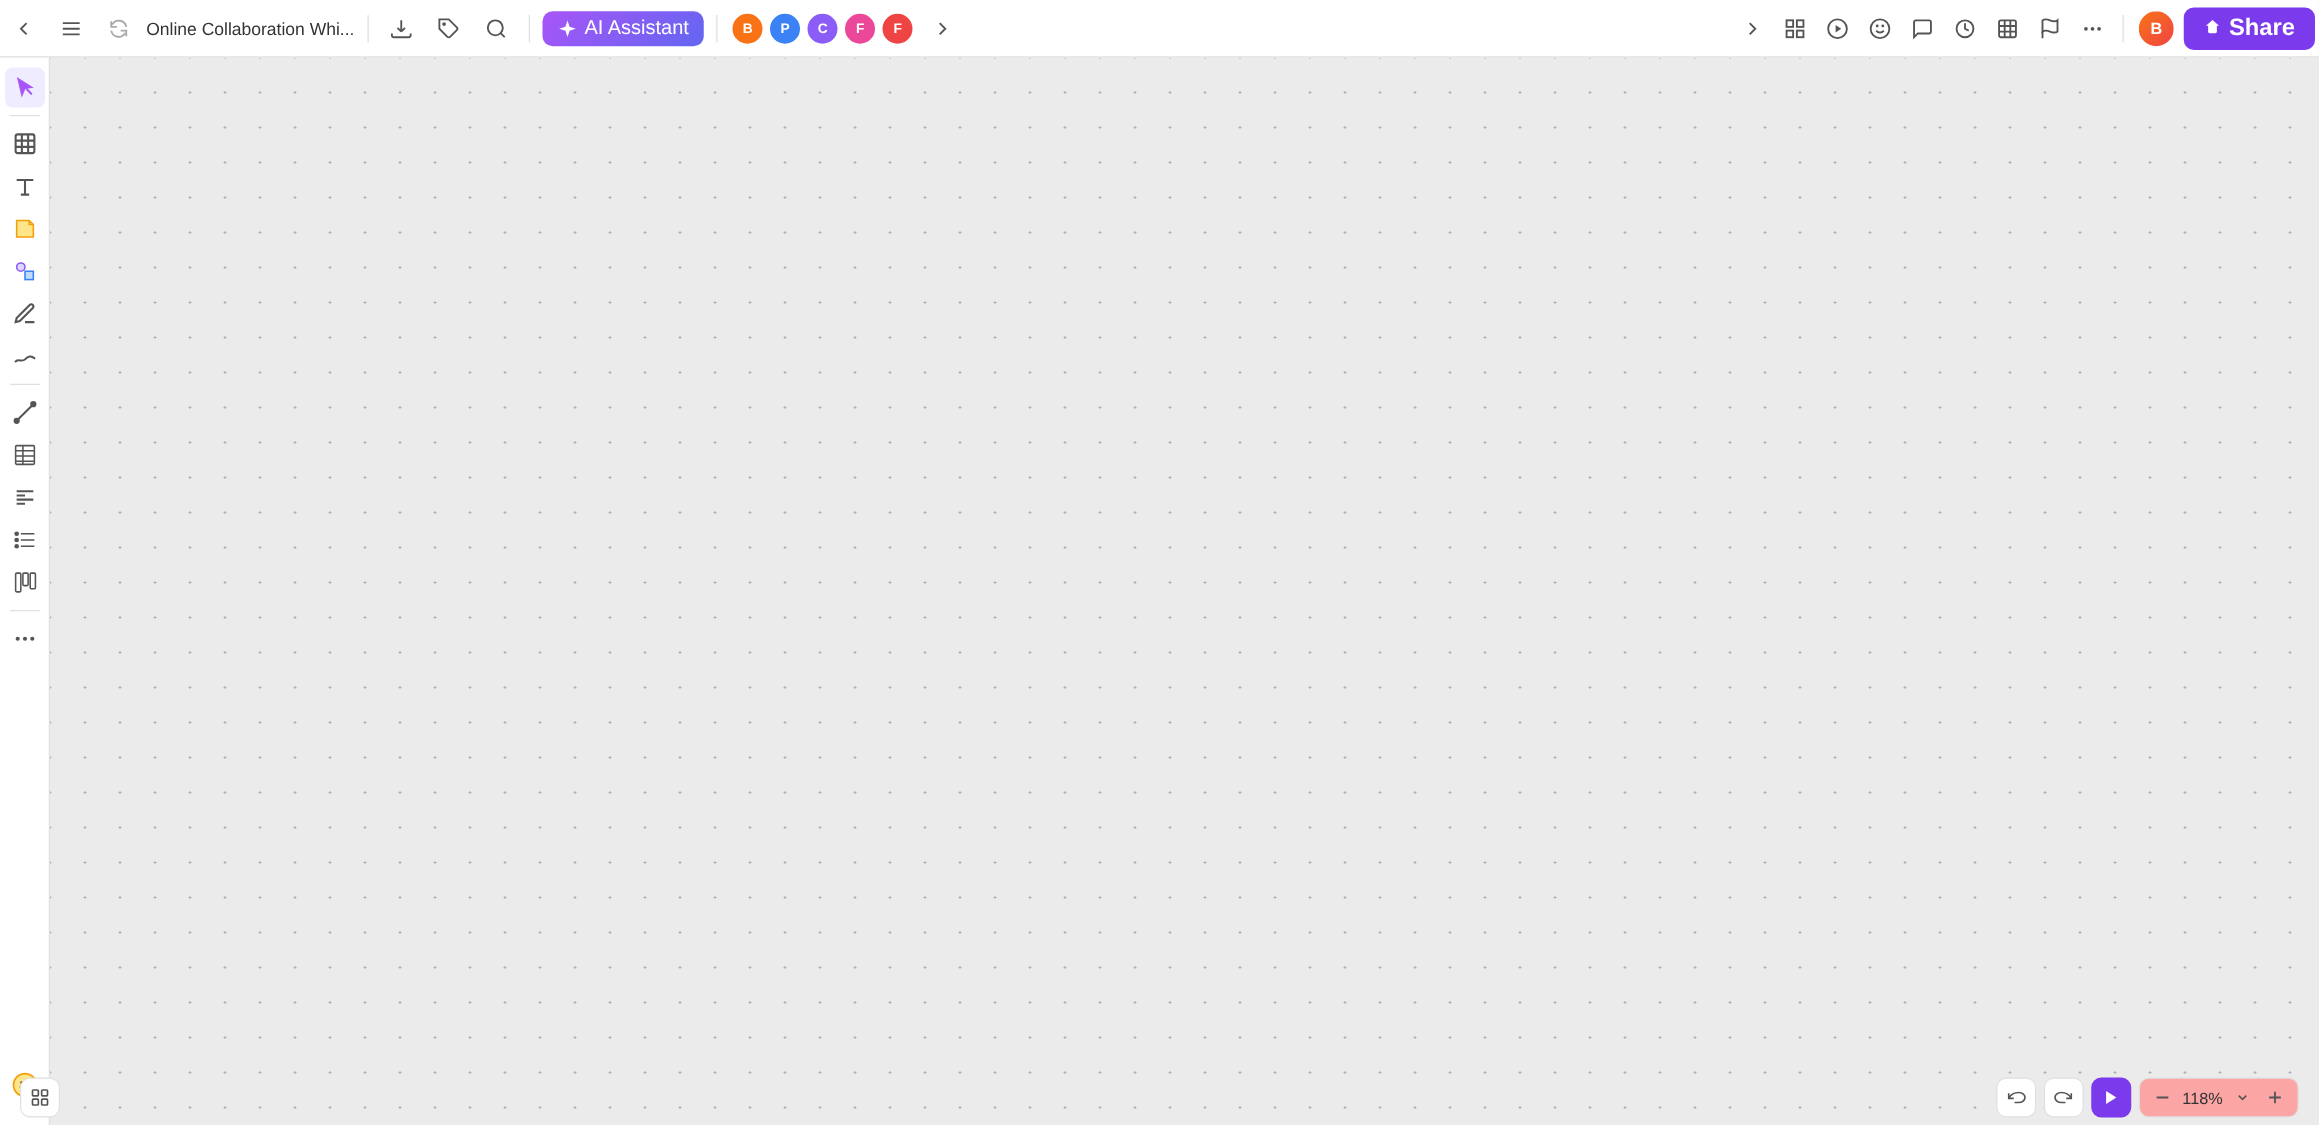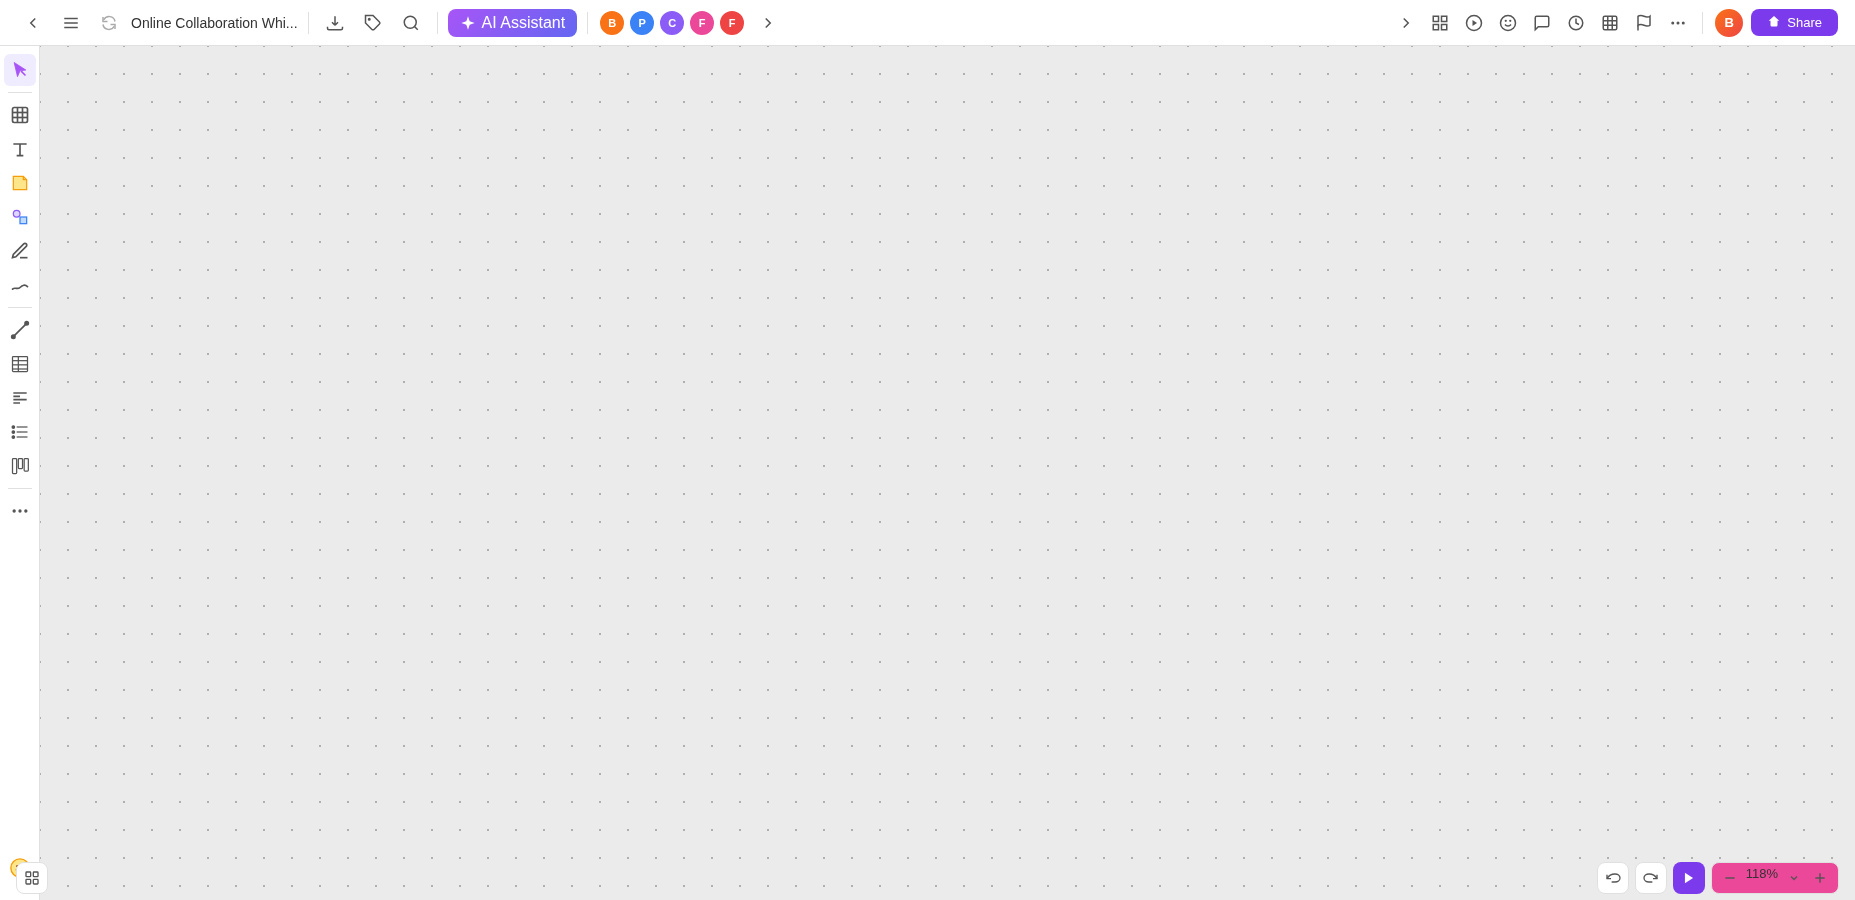--- a/index.html
+++ b/index.html
@@ -5,21 +5,21 @@
     * { margin: 0; padding: 0; box-sizing: border-box; }
     body { width: 1855px; height: 900px; overflow: hidden; font-family: -apple-system, BlinkMacSystemFont, 'Segoe UI', sans-serif; background: #f0f0f0; }
 
     
     .topbar {
       position: fixed; top: 0; left: 0; right: 0; height: 46px;
       background: #ffffff;
       border-bottom: 1px solid #e0e0e0;
       display: flex; align-items: center;
       z-index: 100;
-      padding: 0 17px;
+      padding: 0 3px;
       gap: 4px;
     }
     .topbar-left { display: flex; align-items: center; gap: 6px; flex: 1; }
     .topbar-right { display: flex; align-items: center; gap: 6px; justify-content: flex-end; flex: 1; }
 
     .icon-btn {
       width: 32px; height: 32px;
       border: none; background: none; cursor: pointer;
       border-radius: 6px;
       display: flex; align-items: center; justify-content: center;
@@ -44,21 +44,21 @@
       display: flex; align-items: center; justify-content: center;
       font-size: 11px; font-weight: 600; color: white;
       border: 2px solid white;
     }
 
     .share-btn {
       display: flex; align-items: center; gap: 6px;
       padding: 6px 16px; border-radius: 8px;
       border: none; cursor: pointer;
       background: #7c3aed;
-      color: white; font-size: 13px; font-weight: 400; text-align: center;
+      color: white; font-size: 19px; font-weight: 700; text-align: center;
     }
 
     .separator { width: 1px; height: 22px; background: #e0e0e0; margin: 0 4px; }
 
     
     .toolbar-icon {
       width: 28px; height: 28px;
       border: none; background: none; cursor: pointer;
       border-radius: 5px;
       display: flex; align-items: center; justify-content: center;
@@ -108,22 +108,22 @@
       background: transparent;
       display: flex; align-items: center;
       padding: 0 16px;
       z-index: 100;
       pointer-events: none;
     }
     .bottombar-left { display: flex; align-items: center; gap: 8px; pointer-events: all; }
     .bottombar-right { display: flex; align-items: center; gap: 6px; margin-left: auto; pointer-events: all; }
 
     .zoom-controls {
-      display: flex; gap: 2px;
-      background: #ec4899;
+      display: flex; align-items: center; gap: 2px;
+      background: #fca5a5;
       border: 1px solid #e0e0e0;
       border-radius: 8px;
       padding: 3px 6px;
     }
     .zoom-label { font-size: 13px; color: #333; font-weight: 500; min-width: 36px; text-align: center; }
     .zoom-btn {
       width: 24px; height: 24px;
       border: none; background: none; cursor: pointer;
       border-radius: 4px;
       display: flex; align-items: center; justify-content: center;

